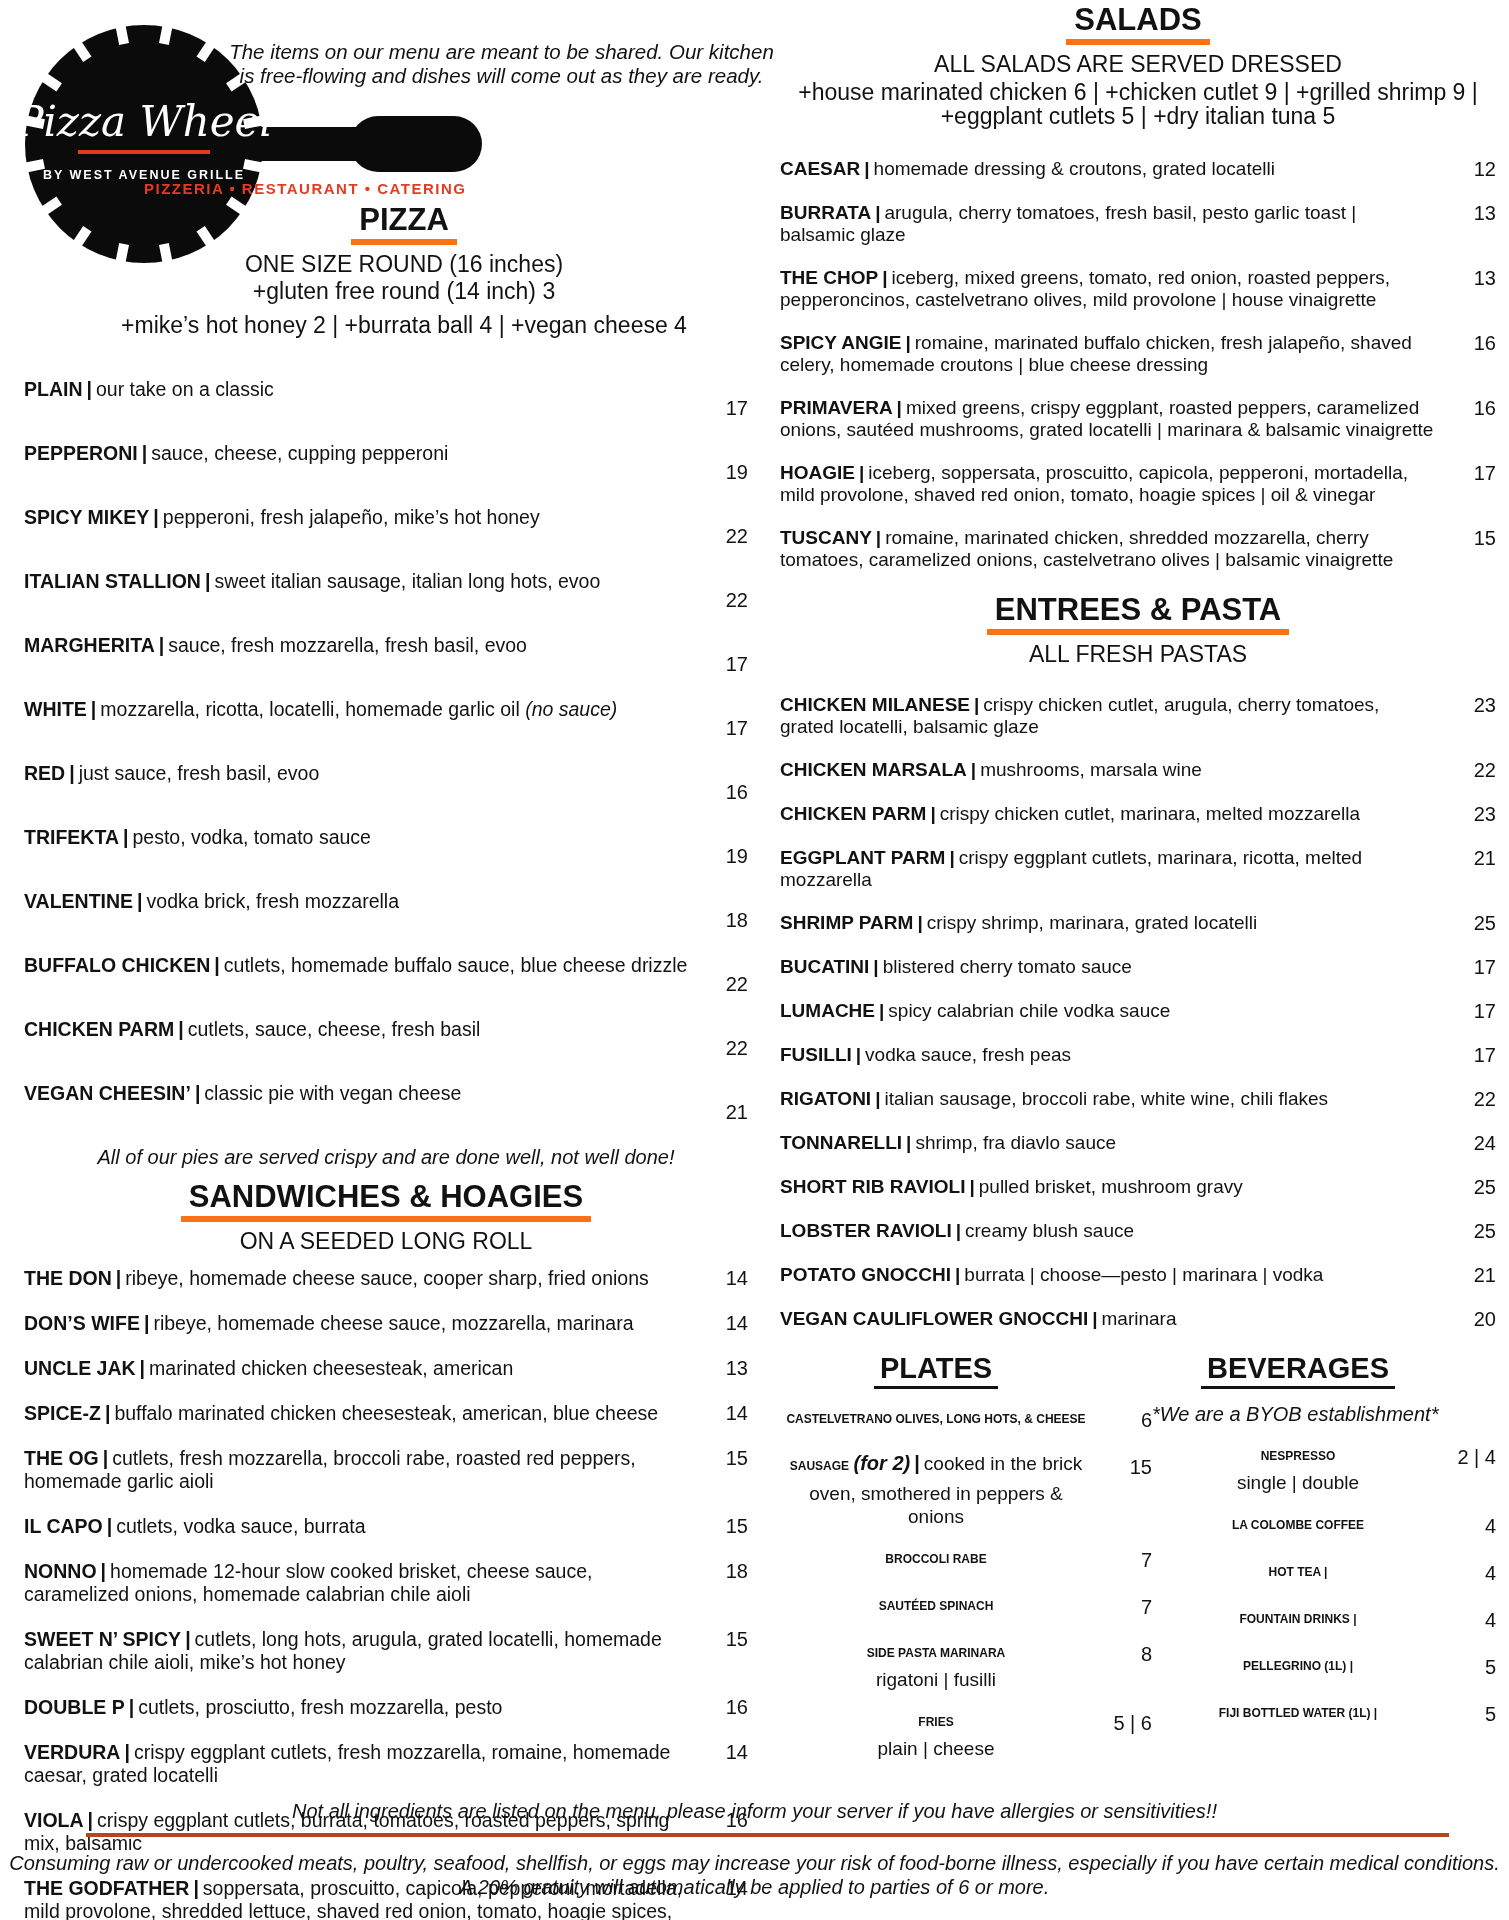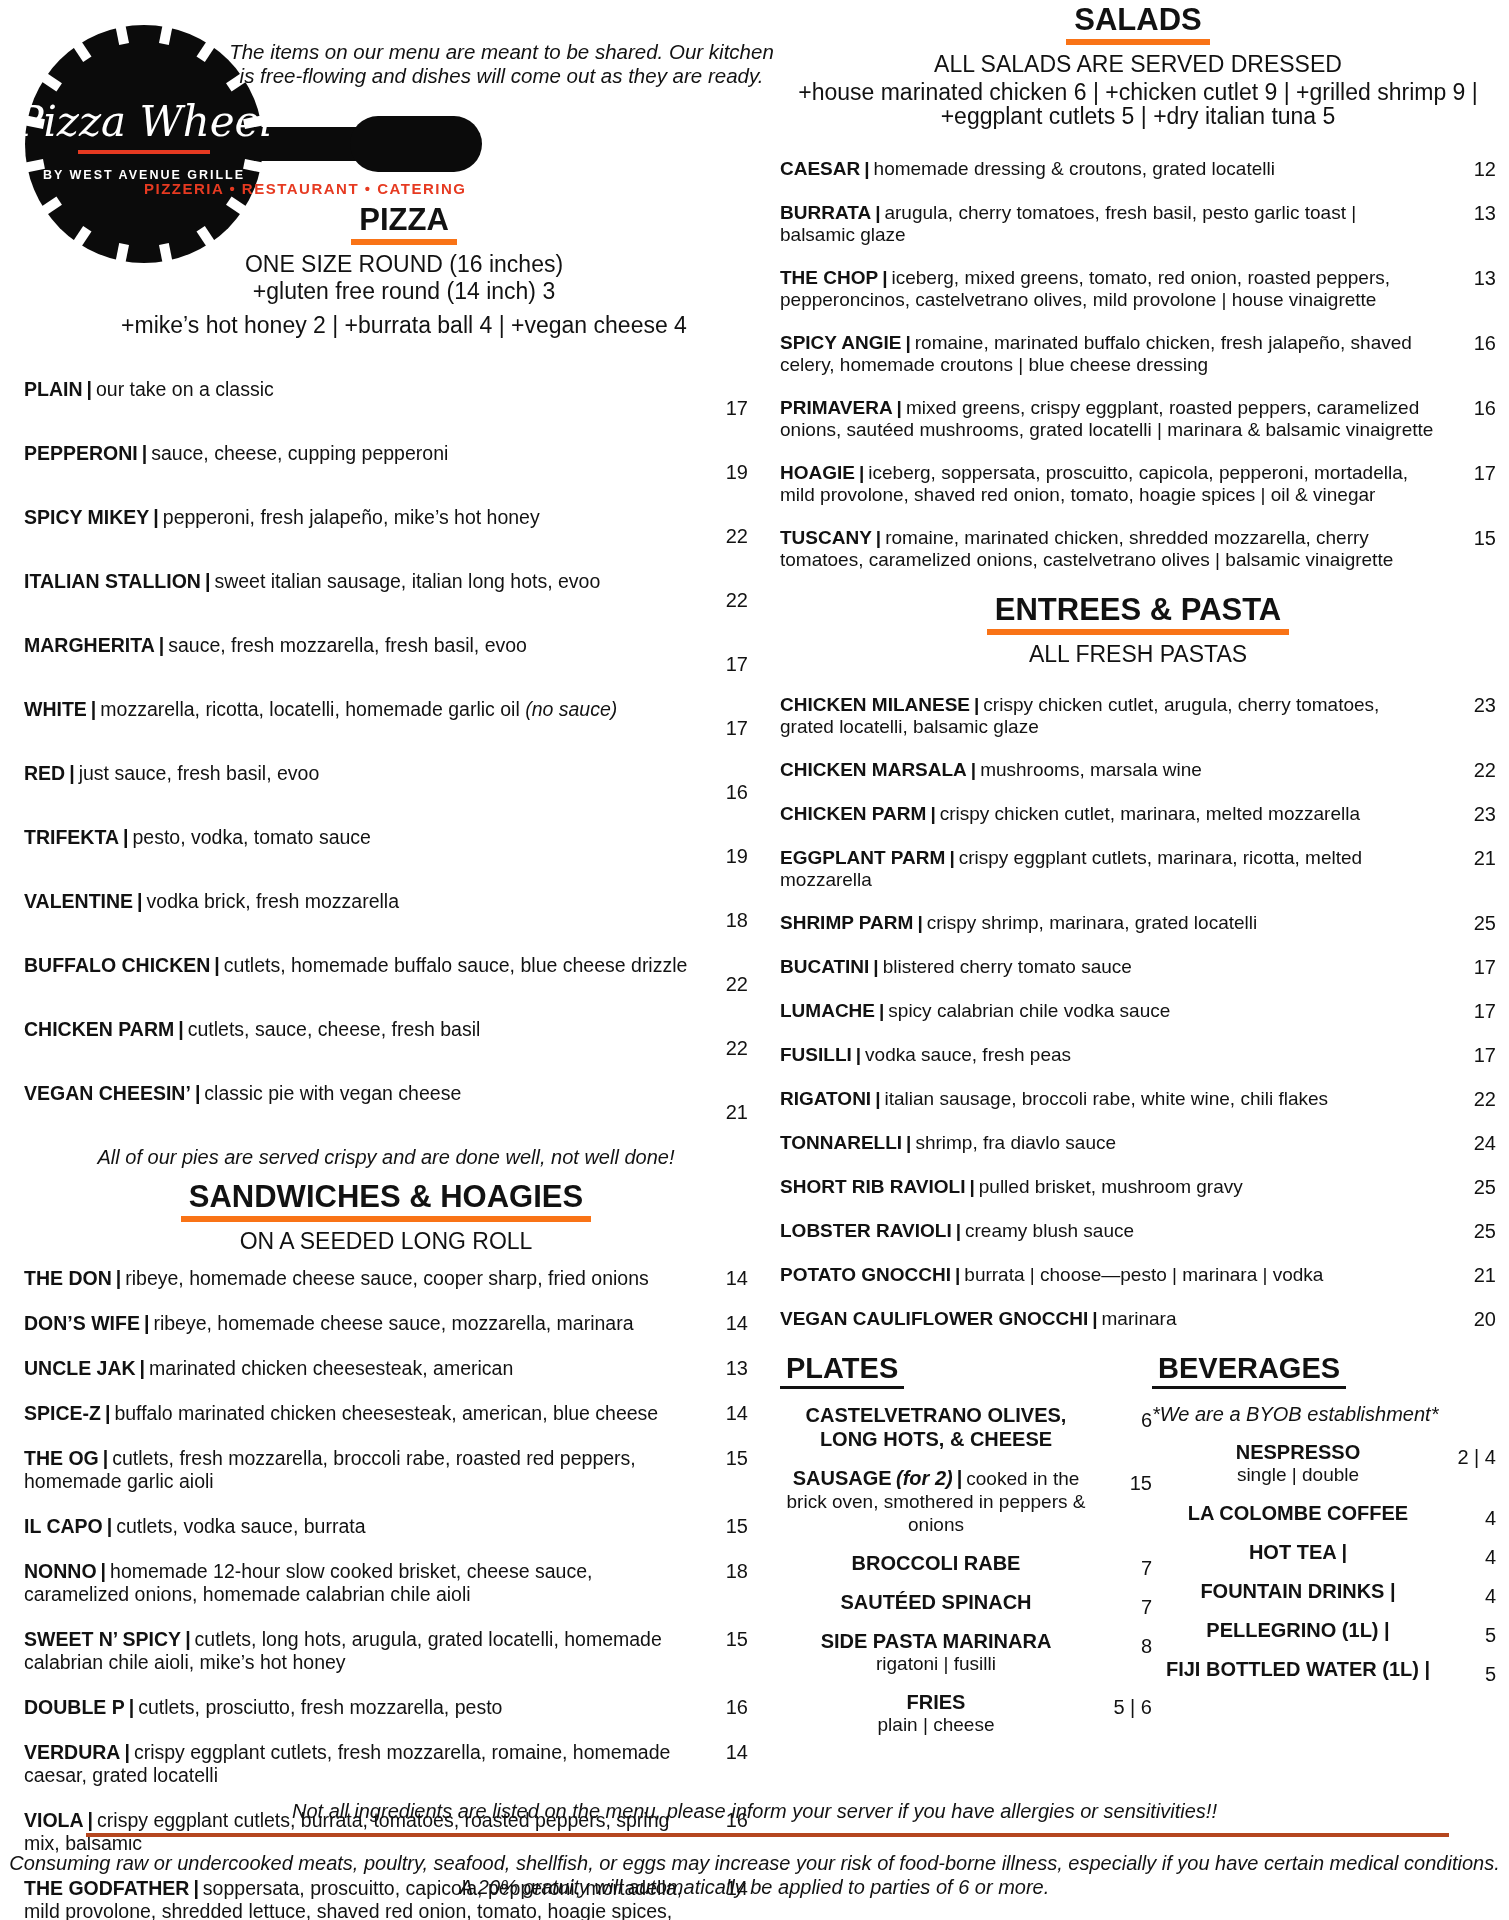--- a/index.html
+++ b/index.html
@@ -42,26 +42,26 @@
   
   .col-right .row .txt{font-size:19px;line-height:22px;}
   .col-right .rows{margin-top:20px;}
   .col-right .row{margin-bottom:21px;}
   .salad-extra{text-align:center;font-size:23px;line-height:24px;margin:2px 0 0 0;}
 
   
   .bottom-flex{display:flex;margin-top:14px;}
   .plates-col{width:372px;}
   .bev-col{width:344px;}
-  .mini-title{font-weight:800;font-size:29px;margin:0 0 14px 0;}
+  .mini-title{text-align:center;font-weight:800;font-size:29px;margin:0 0 14px 0;}
   .mini-title .ul{display:inline-block;border-bottom:3px solid #121212;padding:0 6px 1px 6px;}
   .plates-col .mini-title,.plate-row{padding-right:60px;position:relative;}
   .bev-col .mini-title,.bev-row{padding-right:52px;position:relative;}
   .plate-row,.bev-row{text-align:center;margin-bottom:15px;}
-  .plate-row .nm,.bev-row .nm{font-weight:800;font-size:20px;line-height:24px;}
+  .plate-row .nm,.bev-row .nm{font-weight:800;font-size:12px;line-height:32px;}
   .plate-row .nmi{font-weight:800;font-style:italic;font-size:20px;}
   .plate-row .sep{font-weight:800;padding:0 4px;font-size:20px;}
   .plate-row .ds{font-size:19px;line-height:23px;}
   .plate-row .sub,.bev-row .sub{display:block;font-size:19px;line-height:22px;}
   .plate-row .pr,.bev-row .pr{position:absolute;right:0;top:6px;font-size:20px;}
   .byob{font-style:italic;font-size:20px;text-align:left;margin:0 52px 14px 0;}
 
   
   .footer{position:absolute;left:0;top:1800px;width:1509px;text-align:center;}
   .footer .warn1{font-style:italic;font-size:20px;margin:0 0 10px 0;}

